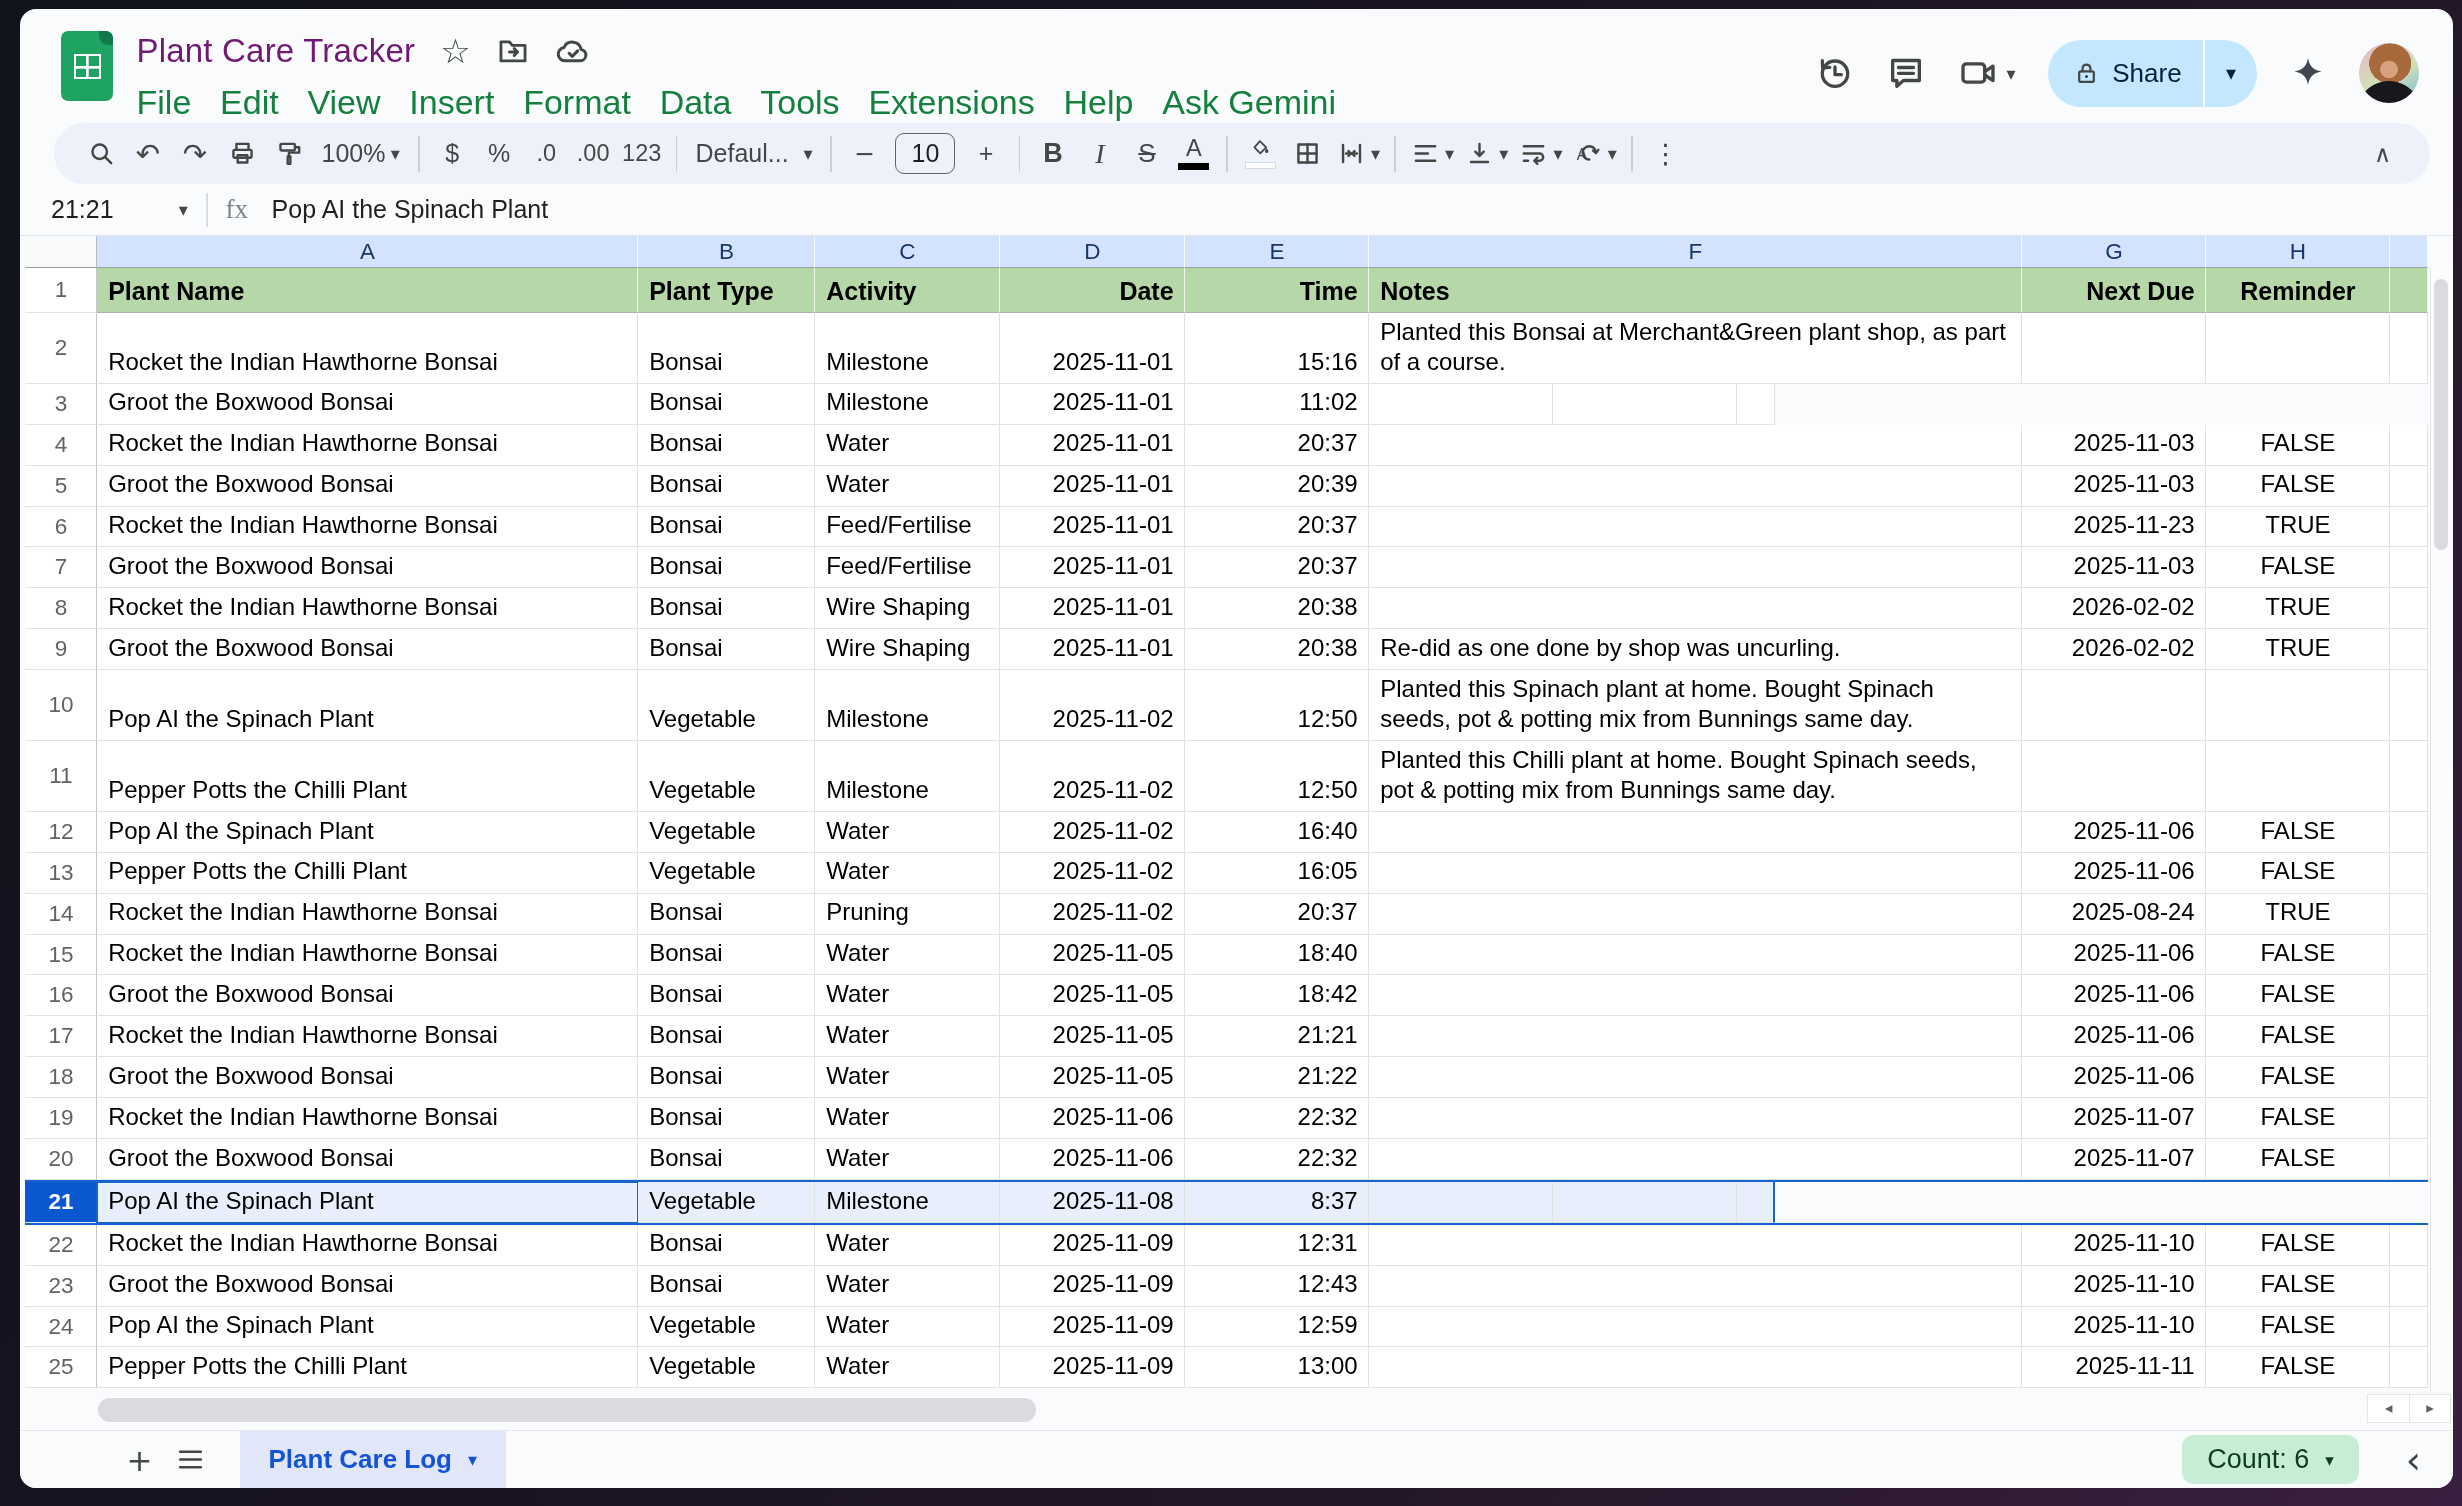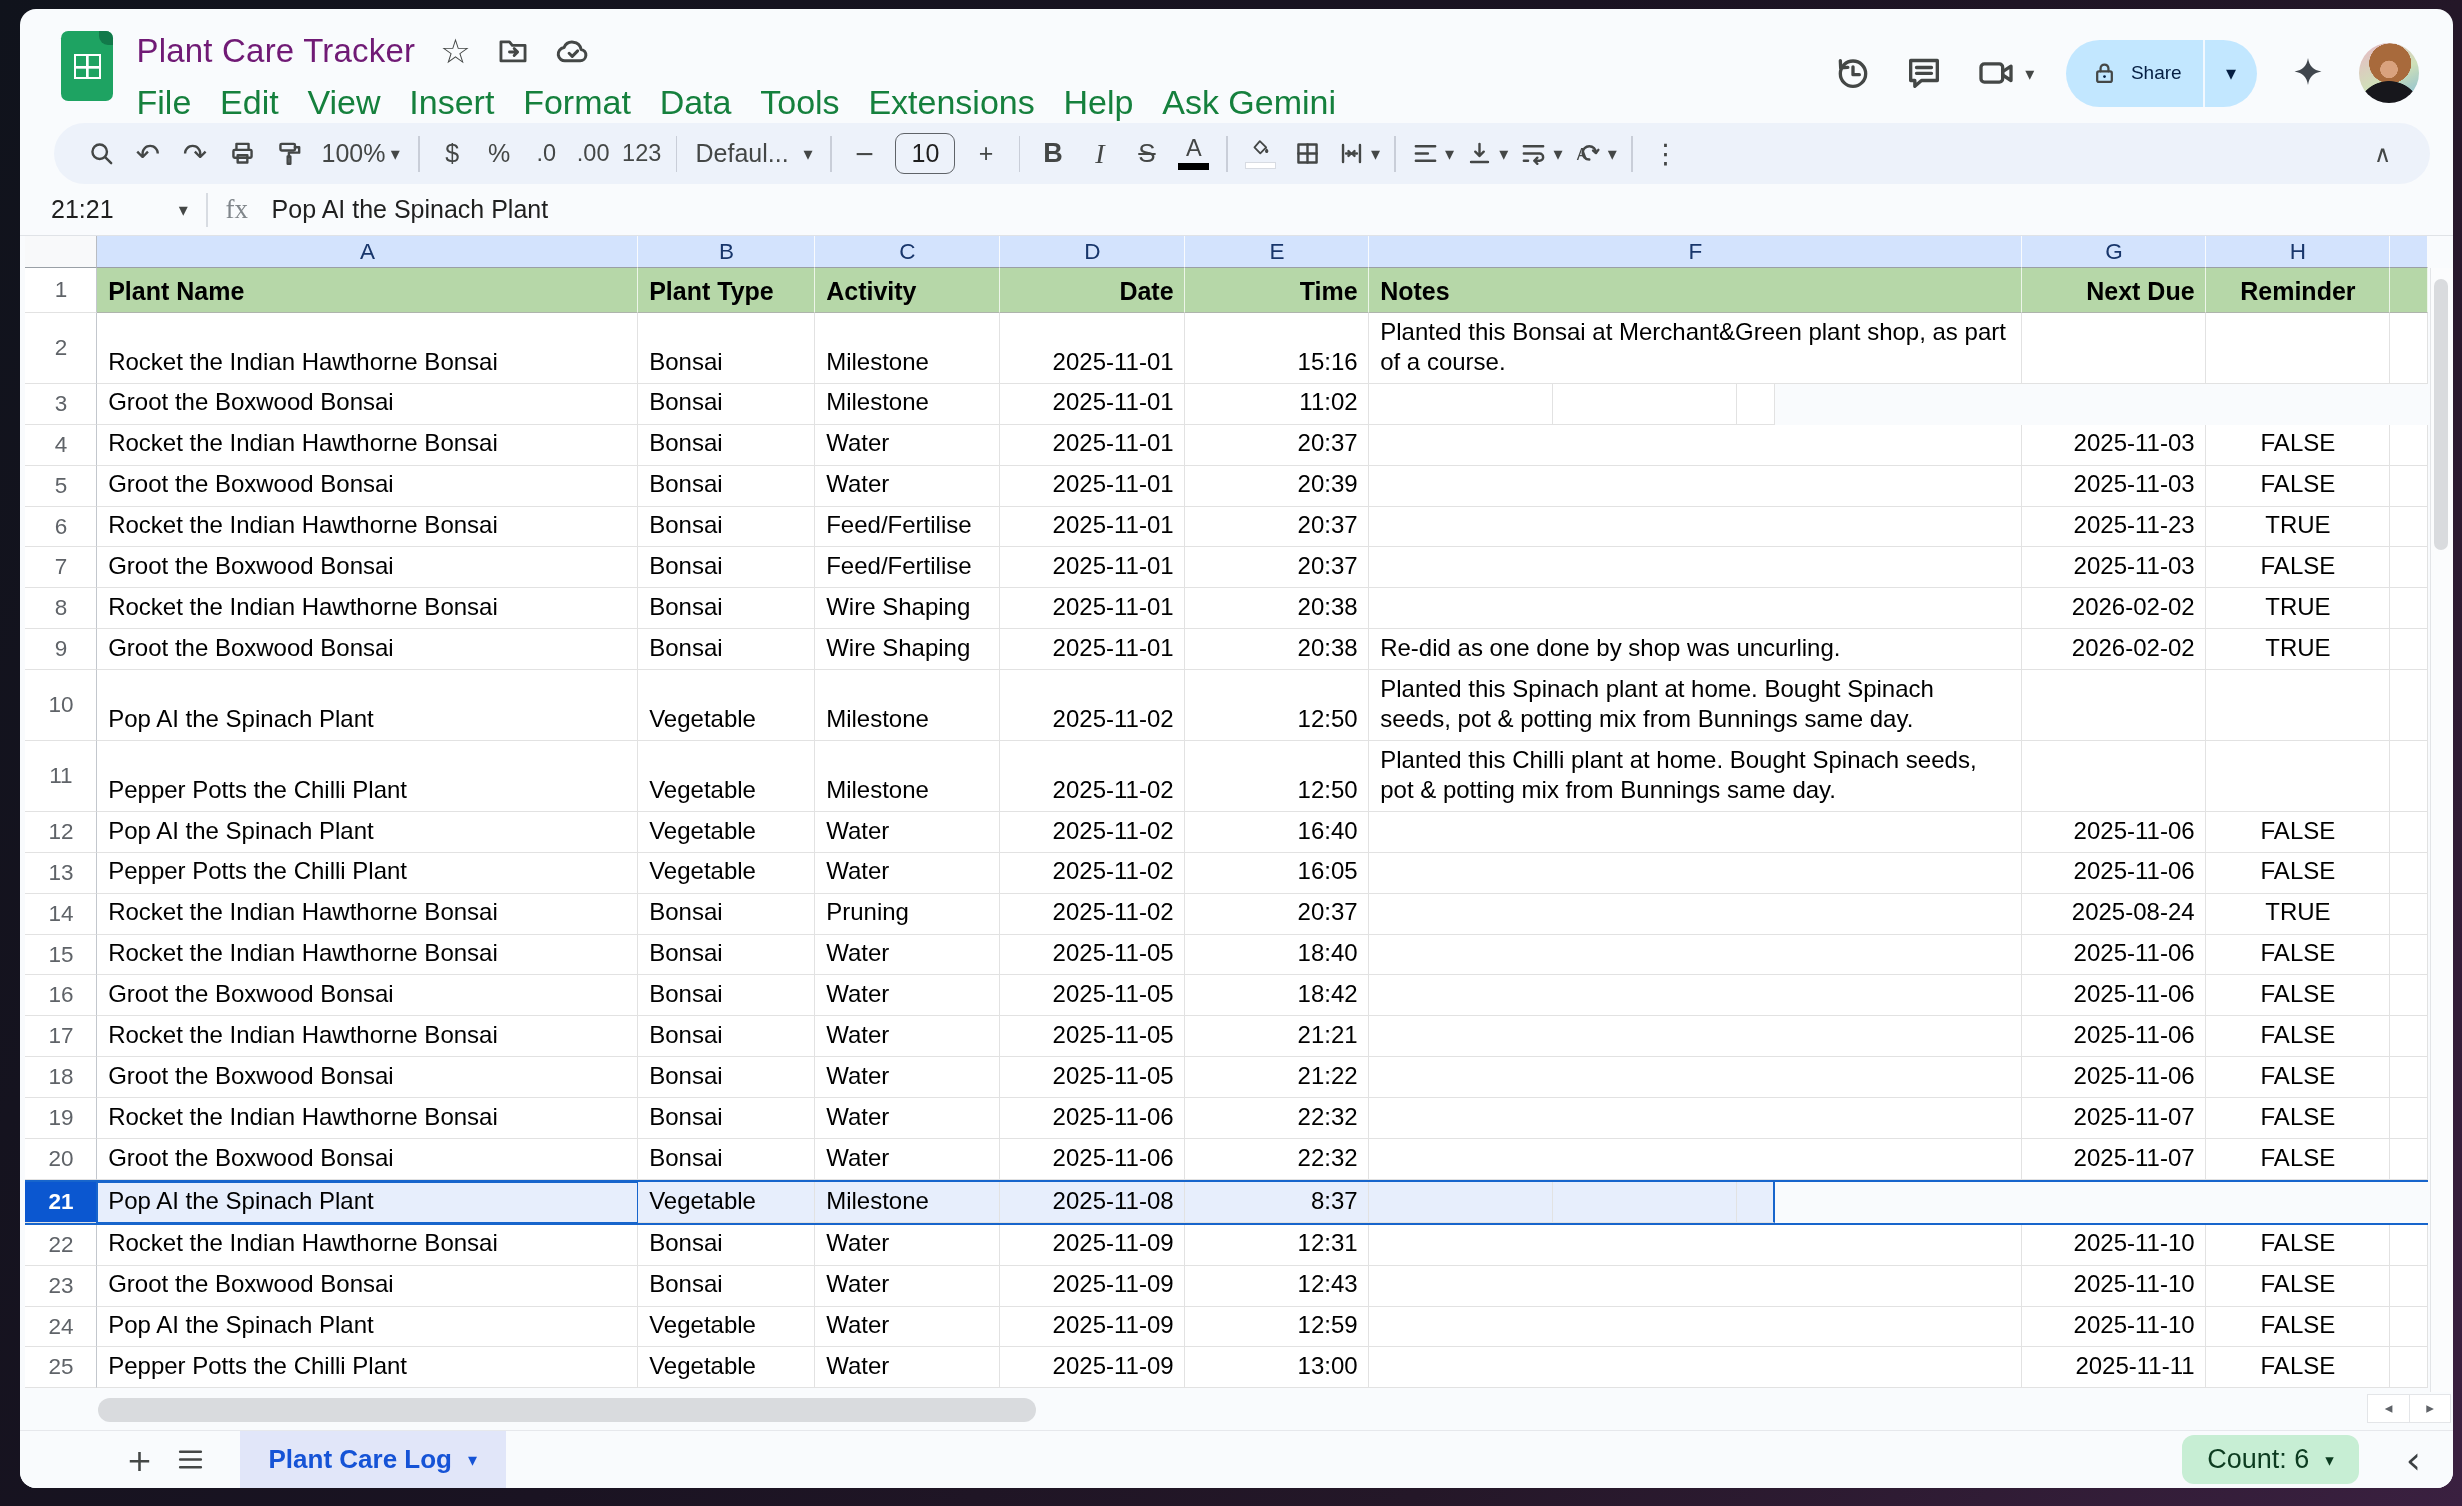--- a/index.html
+++ b/index.html
@@ -25,21 +25,21 @@
   .t-icon { color: #444746; font-size: 31px; display: flex; align-items: center; }
   .menu-bar { display: flex; margin-top: 3.6px; }
   .menu-item { font-size: 34px; color: #15803d; padding: 5.4px 14.4px; border-radius: 7.2px; cursor: default; }
   .menu-item:first-child { padding-left: 0; }
   .right-icons { margin-left: auto; display: flex; align-items: center; gap: 32px; margin-top: 12.6px; }
   .icon-btn { display: flex; align-items: center; justify-content: center; color: #444746; }
   .cam-group { display: flex; align-items: center; gap: 9px; }
   .caret { font-size: 18px; color: #444746; font-family: "DejaVu Sans", sans-serif; }
   .share-btn { height: 67px; border-radius: 34px; background: #c2e7ff; display: flex; align-items: stretch; overflow: hidden; }
   .share-main { display: flex; align-items: center; gap: 12.6px; padding: 0 21.6px 0 25px; }
-  .share-label { font-size: 19px; font-weight: 500; color: #041e42; }
+  .share-label { font-size: 26px; font-weight: 500; color: #041e42; }
   .share-sep { width: 1.8px; background: #f3f9ff; }
   .share-caret { display: flex; align-items: center; justify-content: center; width: 52px; color: #041e42; font-size: 20px; }
   .avatar { width: 60px; height: 60px; border-radius: 50%; overflow: hidden; position: relative;
     background:
       radial-gradient(circle at 50% 118%, #17171c 0 42%, transparent 43%),
       radial-gradient(circle at 50% 44%, #d9a27e 0 19%, transparent 20%),
       radial-gradient(ellipse 58% 55% at 52% 34%, #a86a3c 0 60%, transparent 61%),
       linear-gradient(150deg, #e9b7c6 0%, #cfe0b8 55%, #7db8d8 100%); }
   
   .toolbar { margin: 9px 23.5px 0 34px; height: 61px; background: #edf2fa; border-radius: 31px;

